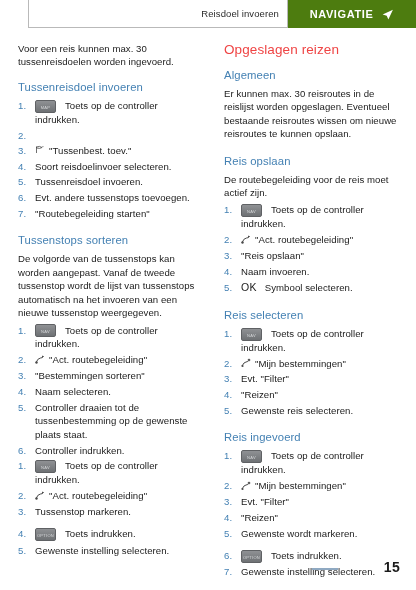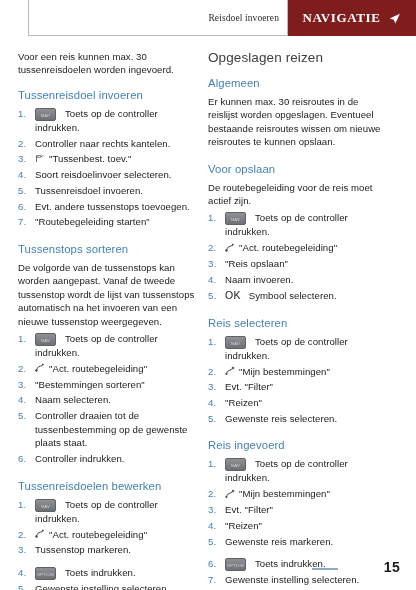--- a/index.html
+++ b/index.html
@@ -12,24 +12,23 @@
     background: #ffffff;
     font-family: "Liberation Sans", sans-serif;
     color: #1b1b1b;
     overflow: hidden;
     position: relative;
   }
 
   
   .header {
     position: relative;
-    height: 36px;
+    height: 28px;
     display: flex;
     align-items: stretch;
-    font-family: Liberation Serif, serif;
   }
   .header-spacer {
     width: 28px;
     flex: 0 0 28px;
   }
   .header-crumb {
     flex: 1 1 auto;
     border: 1px solid #b9b9b9;
     border-top: none;
     border-left: 1px solid #b9b9b9;
@@ -38,60 +37,60 @@
     justify-content: flex-end;
     padding-right: 8px;
     box-sizing: border-box;
     font-size: 9.5px;
     color: #2b2b2b;
     letter-spacing: 0.1px;
   }
   .header-tab {
     width: 128px;
     flex: 0 0 128px;
-    background: #7f1d1d;
+    background: #4d7c0f;
     color: #ffffff;
     display: flex;
     align-items: center;
     justify-content: center;
     gap: 8px;
-    font-size: 13px;
+    font-size: 11px;
     font-weight: bold;
     letter-spacing: 0.6px;
   }
   .nav-arrow {
     display: inline-block;
     width: 13px;
     height: 13px;
   }
 
   
   .page {
     display: flex;
     padding: 14px 14px 0 18px;
     box-sizing: border-box;
-    gap: 8px;
+    gap: 24px;
   }
   .col {
     width: 182px;
     flex: 0 0 182px;
   }
 
   
   .intro, .para {
     font-size: 9.6px;
     line-height: 13.4px;
     color: #1b1b1b;
     margin: 0 0 4px 0;
     letter-spacing: 0.05px;
   }
   h2.section-title {
     font-size: 13.5px;
     font-weight: normal;
-    color: #404040;
+    color: #ef4444;
     margin: 0 0 12px 0;
     letter-spacing: 0.1px;
   }
   h3.sub-title {
     font-size: 11.3px;
     font-weight: normal;
     color: #4481b3;
     margin: 14px 0 6px 0;
     letter-spacing: 0.1px;
   }
@@ -216,21 +215,21 @@
 </div>
 
 <div class="page">
 
   <div class="col">
     <p class="intro">Voor een reis kunnen max. 30 tussenreisdoelen worden ingevoerd.</p>
     <div>
         <h3 class="sub-title first">Tussenreisdoel invoeren</h3>
         <ol class="steps">
           <li class="with-key"><span class="num">1.</span><span class="keybtn">MAP</span><span>Toets op de controller indrukken.</span></li>
-          <li><span class="num">2.</span><span>Controller naar rechts kantelen.</span></li>
+          <li><span class="num">2.</span></li>
           <li><span class="num">3.</span><span class="mini-icon"><svg width="10" height="10" viewBox="0 0 20 20">
                 <path d="M3 4 q6 -3 11 1 q-4 3 -11 1 z" fill="none" stroke="#4a4a4a" stroke-width="1.6"></path>
                 <line x1="3" y1="3" x2="3" y2="16" stroke="#4a4a4a" stroke-width="1.6"></line>
                 <path d="M15 2 l2.5 1.5 l-2.5 1.5 z" fill="#4a4a4a"></path>
               </svg></span><span>"Tussenbest. toev."</span></li>
           <li><span class="num">4.</span><span>Soort reisdoelinvoer selecteren.</span></li>
           <li><span class="num">5.</span><span>Tussenreisdoel invoeren.</span></li>
           <li><span class="num">6.</span><span>Evt. andere tussenstops toevoegen.</span></li>
           <li><span class="num">7.</span><span>"Routebegeleiding starten"</span></li>
         </ol>
@@ -241,41 +240,40 @@
           <li><span class="num">2.</span><span class="mini-icon"><svg width="10" height="10" viewBox="0 0 20 20">
                 <path d="M2 15 q4 -9 9 -9 q4 0 6 -3" fill="none" stroke="#4a4a4a" stroke-width="2"></path>
                 <circle cx="3" cy="15" r="2.4" fill="#4a4a4a"></circle>
                 <path d="M14 1 l4 2 l-4 2 z" fill="#4a4a4a"></path>
               </svg></span><span>"Act. routebegeleiding"</span></li>
           <li><span class="num">3.</span><span>"Bestemmingen sorteren"</span></li>
           <li><span class="num">4.</span><span>Naam selecteren.</span></li>
           <li><span class="num">5.</span><span>Controller draaien tot de tussenbestemming op de gewenste plaats staat.</span></li>
           <li><span class="num">6.</span><span>Controller indrukken.</span></li>
         </ol>
-        <h3 class="sub-title">Tussenreisdoelen bewerken</h3>
         <ol class="steps">
           <li class="with-key"><span class="num">1.</span><span class="keybtn">NAV</span><span>Toets op de controller indrukken.</span></li>
           <li><span class="num">2.</span><span class="mini-icon"><svg width="10" height="10" viewBox="0 0 20 20">
                 <path d="M2 15 q4 -9 9 -9 q4 0 6 -3" fill="none" stroke="#4a4a4a" stroke-width="2"></path>
                 <circle cx="3" cy="15" r="2.4" fill="#4a4a4a"></circle>
                 <path d="M14 1 l4 2 l-4 2 z" fill="#4a4a4a"></path>
               </svg></span><span>"Act. routebegeleiding"</span></li>
           <li><span class="num">3.</span><span>Tussenstop markeren.</span></li>
           <li class="with-key gap-above"><span class="num">4.</span><span class="keybtn">OPTION</span><span>Toets indrukken.</span></li>
           <li><span class="num">5.</span><span>Gewenste instelling selecteren.</span></li>
         </ol>
       </div>
   </div>
 
   <div class="col">
     <h2 class="section-title">Opgeslagen reizen</h2>
     <div>
         <h3 class="sub-title first">Algemeen</h3>
         <p class="para">Er kunnen max. 30 reisroutes in de reislijst worden opgeslagen. Eventueel bestaande reisroutes wissen om nieuwe reisroutes te kunnen opslaan.</p>
-        <h3 class="sub-title">Voor opslaan</h3>
+        <h3 class="sub-title">Reis opslaan</h3>
         <p class="para">De routebegeleiding voor de reis moet actief zijn.</p>
         <ol class="steps">
           <li class="with-key"><span class="num">1.</span><span class="keybtn">NAV</span><span>Toets op de controller indrukken.</span></li>
           <li><span class="num">2.</span><span class="mini-icon"><svg width="10" height="10" viewBox="0 0 20 20">
                 <path d="M2 15 q4 -9 9 -9 q4 0 6 -3" fill="none" stroke="#4a4a4a" stroke-width="2"></path>
                 <circle cx="3" cy="15" r="2.4" fill="#4a4a4a"></circle>
                 <path d="M14 1 l4 2 l-4 2 z" fill="#4a4a4a"></path>
               </svg></span><span>"Act. routebegeleiding"</span></li>
           <li><span class="num">3.</span><span>"Reis opslaan"</span></li>
           <li><span class="num">4.</span><span>Naam invoeren.</span></li>
@@ -298,21 +296,21 @@
         <ol class="steps">
           <li class="with-key"><span class="num">1.</span><span class="keybtn">NAV</span><span>Toets op de controller indrukken.</span></li>
           <li><span class="num">2.</span><span class="mini-icon"><svg width="10" height="10" viewBox="0 0 20 20">
                 <path d="M2 16 q4 -8 8 -8 q4 0 6 -4" fill="none" stroke="#4a4a4a" stroke-width="2"></path>
                 <circle cx="3" cy="16" r="2.2" fill="#4a4a4a"></circle>
                 <circle cx="16" cy="4" r="2.6" fill="#4a4a4a"></circle>
                 <circle cx="16" cy="4" r="0.9" fill="#ffffff"></circle>
               </svg></span><span>"Mijn bestemmingen"</span></li>
           <li><span class="num">3.</span><span>Evt. "Filter"</span></li>
           <li><span class="num">4.</span><span>"Reizen"</span></li>
-          <li><span class="num">5.</span><span>Gewenste reis markeren.</span></li>
+          <li><span class="num">5.</span><span>Gewenste wordt markeren.</span></li>
           <li class="with-key gap-above"><span class="num">6.</span><span class="keybtn">OPTION</span><span>Toets indrukken.</span></li>
           <li><span class="num">7.</span><span>Gewenste instelling selecteren.</span></li>
         </ol>
       </div>
   </div>
 
 </div>
 
 <div class="footer">
   <div class="footer-rule"></div>

